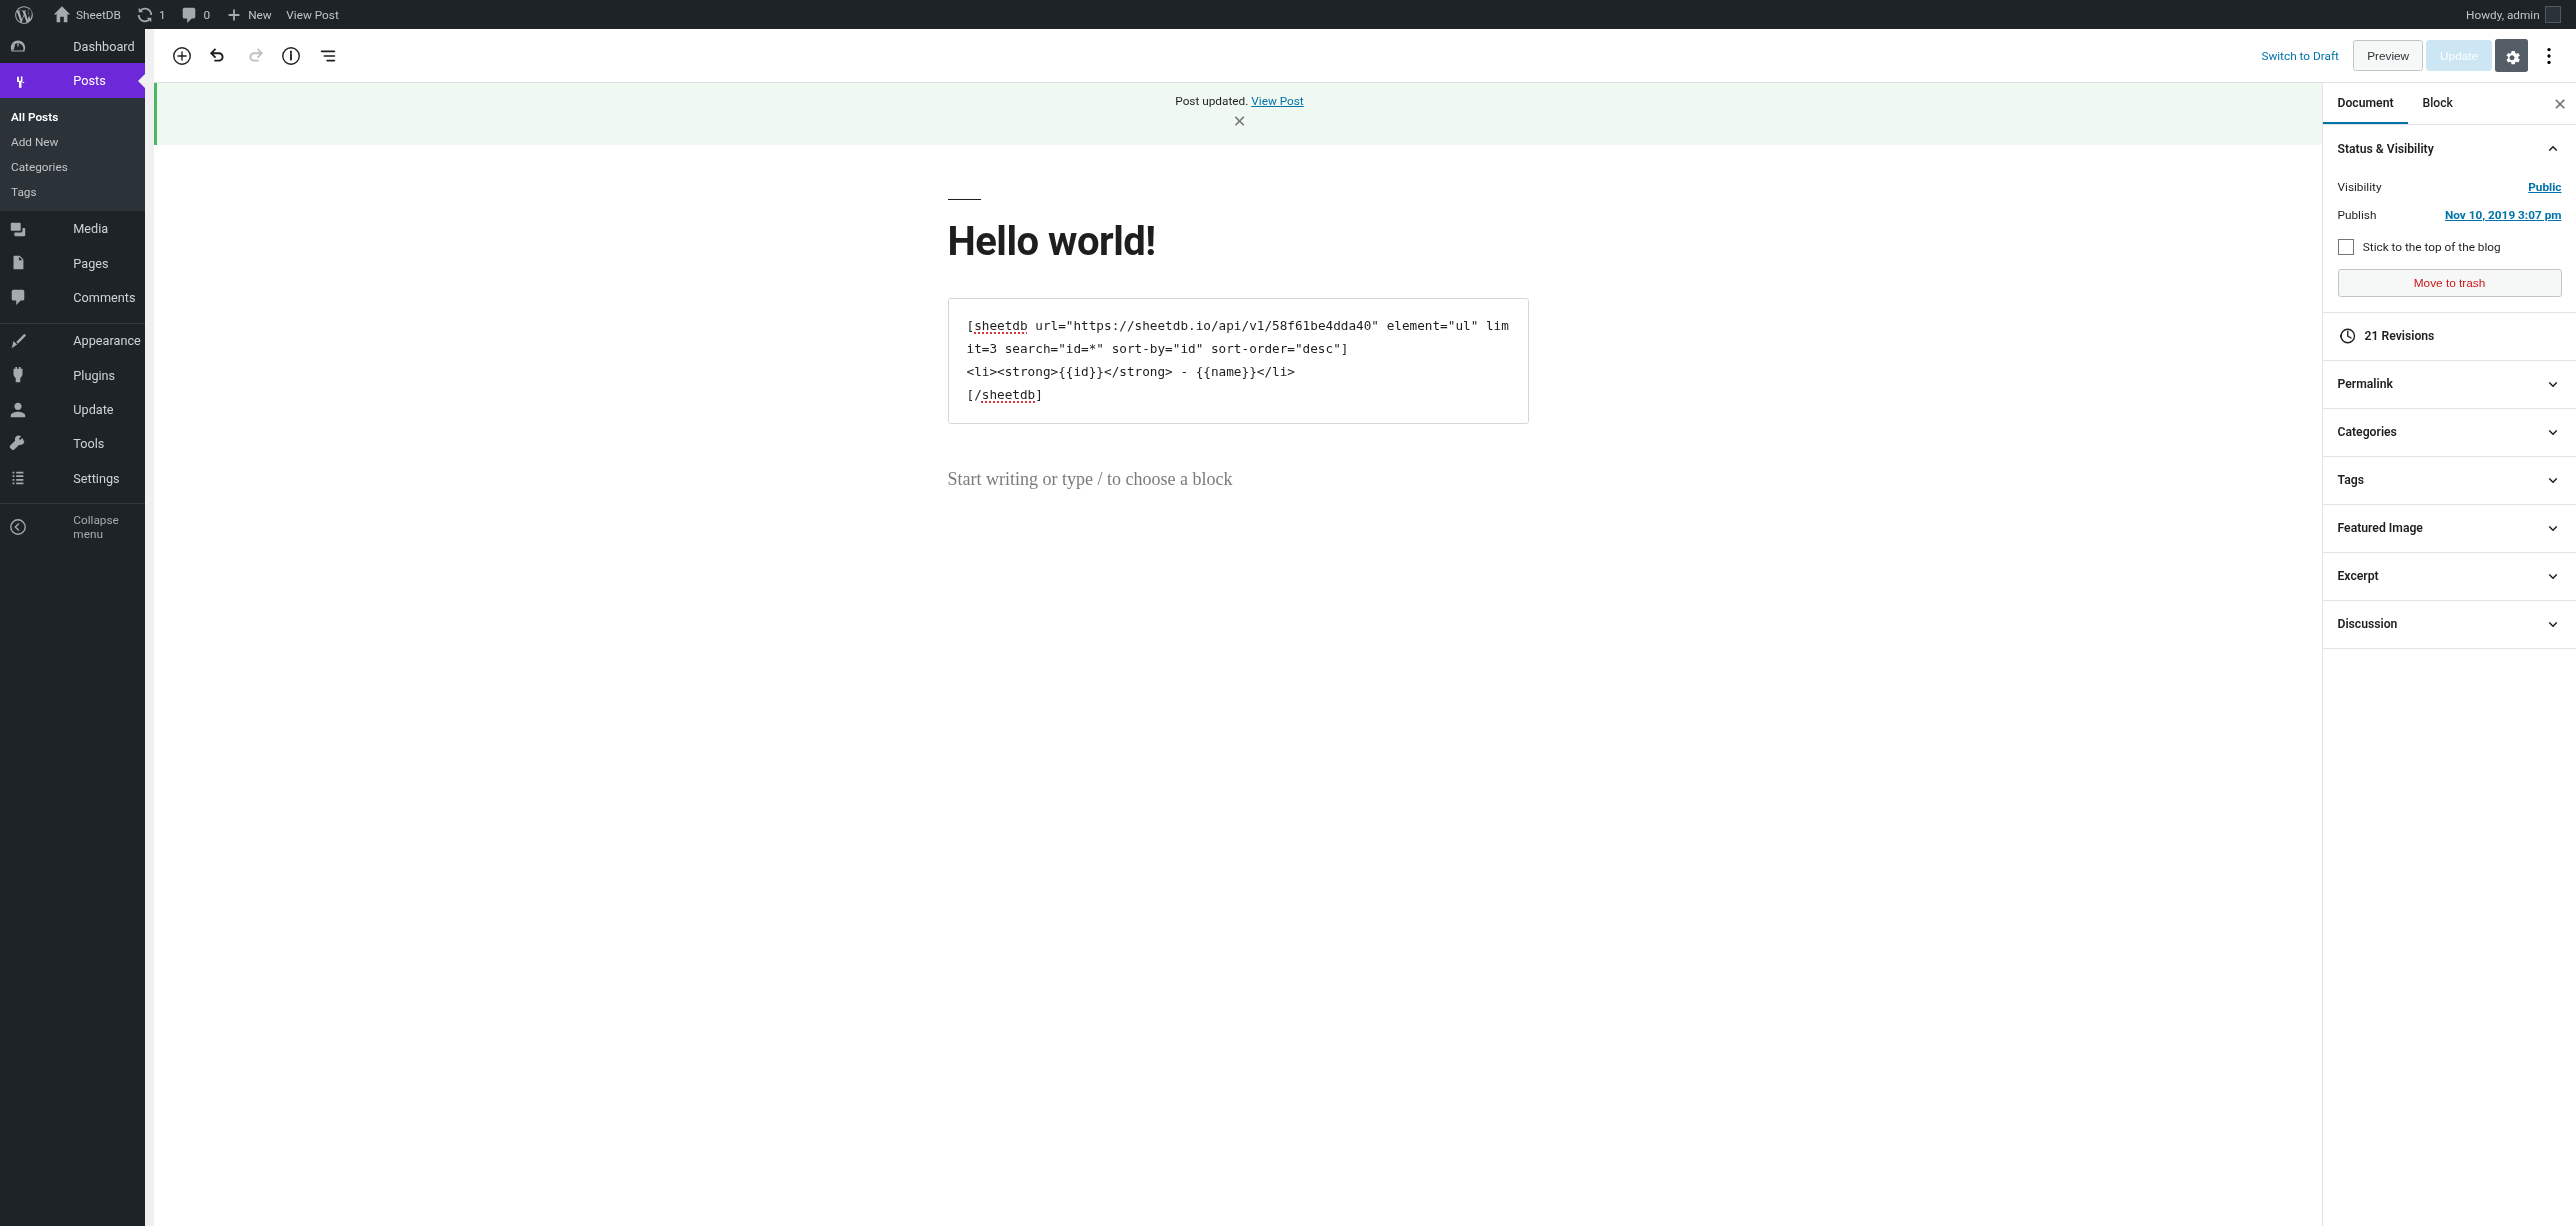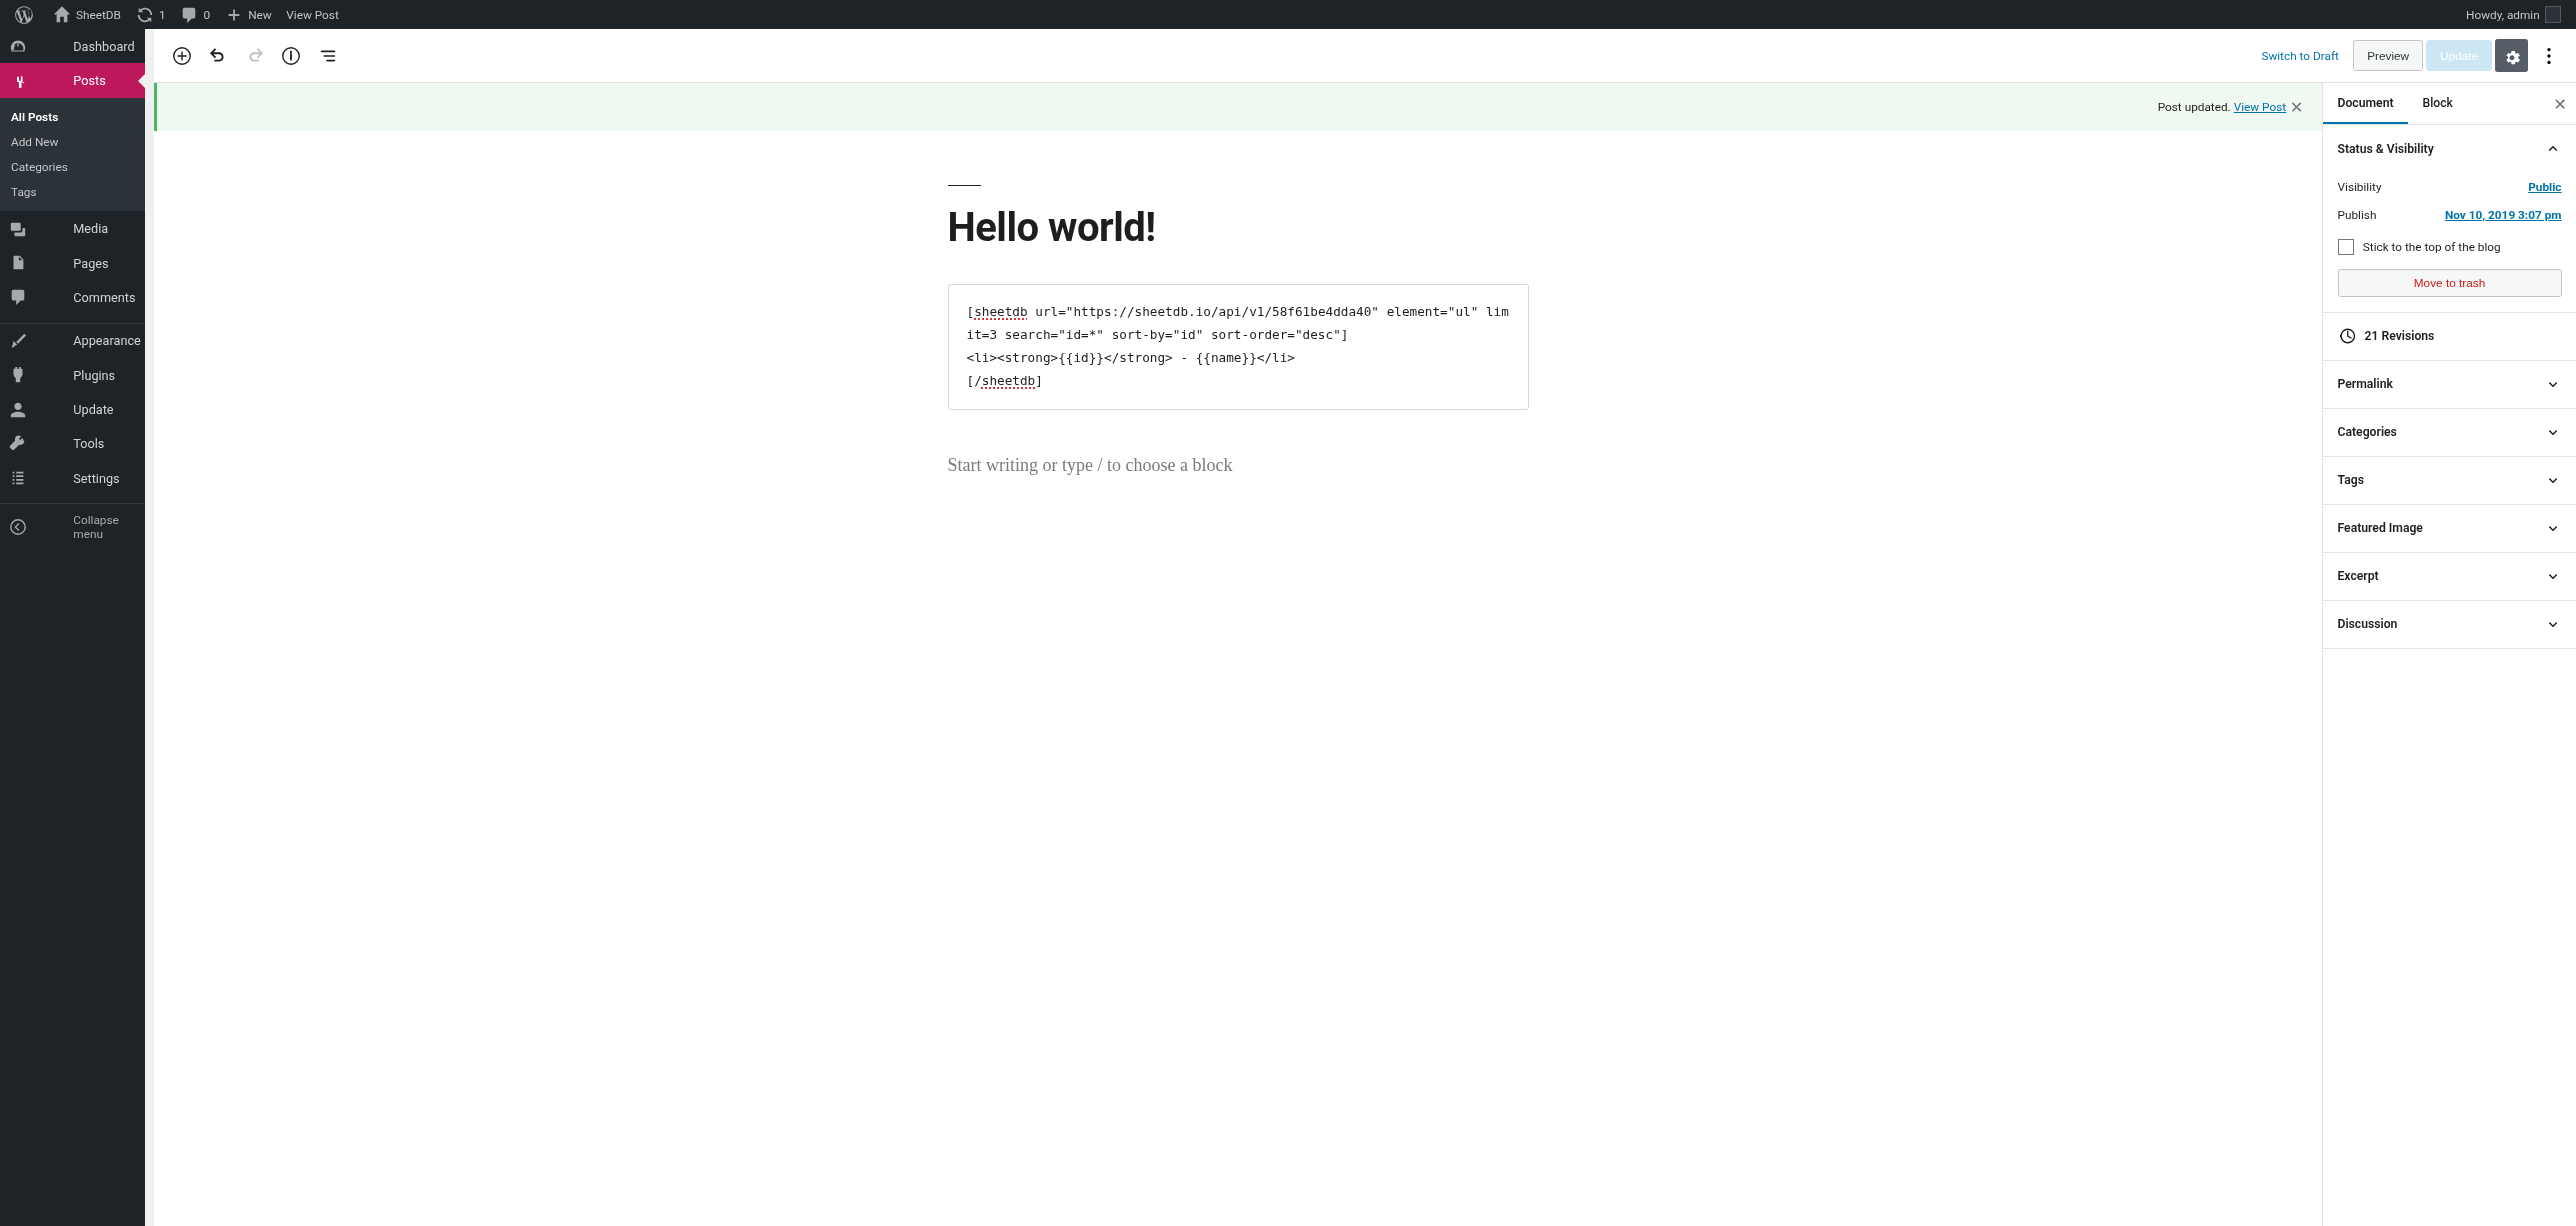--- a/index.html
+++ b/index.html
@@ -13,21 +13,21 @@
     .adminbar-avatar { width:16.3px; height:16.3px; background:#2c3338; border:0.9px solid #50575e; margin-left:5.4px; }
 
     
     .wrap { display:flex; height:calc(100vh - 29px); }
     .sidebar { width:145px; background:#1d2327; color:#c3c4c7; flex-shrink:0; }
     .content { flex:1; display:flex; flex-direction:column; background:#fff; overflow:hidden;margin-left:9px; }
 
     
     .menu-item { display:flex; align-items:center; padding:8.2px 9px; cursor:pointer; color:#d0d2d6; font-size:12.7px;gap:39px; }
     .menu-item svg { fill:#a7aaad; width:18px; height:18px; margin-right:7.3px; flex-shrink:0; }
-    .menu-item.current { background:#be185d; color:#fff; position:relative; }
+    .menu-item.current { background:#6d28d9; color:#fff; position:relative; }
     .menu-item.current svg { fill:#fff; }
     .menu-item.current::after { content:""; position:absolute; right:0; top:50%; transform:translateY(-50%); width:0; height:0; border:7.3px solid transparent; border-right-color:#f0f0f1; }
     .submenu { background:#2c3338; padding:7.3px 0; }
     .submenu-item { padding:5.4px 11px; font-size:11.8px; color:#c3c4c7; cursor:pointer; }
     .submenu-item.current { color:#fff; font-weight:600; }
     .menu-sep { height:4.5px; border-bottom:0.9px solid #32373c; margin:4.5px 0 0; }
     .badge { display:inline-flex; align-items:center; justify-content:center; min-width:16.3px; height:16.3px; padding:0 4.5px; border-radius:8.2px; background:#d63638; color:#fff; font-size:10px; font-weight:600; margin-left:5.4px; }
     .menu-item.collapse { color:#a7aaad; font-size:11.8px; }
 
     
@@ -43,21 +43,21 @@
     .icon-btn-sq { width:33px; height:33px; background:#555d66; display:inline-flex; align-items:center; justify-content:center; border-radius:2.7px; cursor:pointer; }
     .icon-btn-sq svg { fill:#fff; }
     .more-btn { width:33px; height:33px; display:inline-flex; align-items:center; justify-content:center; cursor:pointer; }
 
     
     .editor-body { flex:1; display:flex; overflow:hidden; }
     .editor-main { flex:1; overflow:auto; position:relative; }
     .settings-panel { width:254px; border-left:0.9px solid #e2e4e7; background:#fff; overflow:auto; }
 
     
-    .notice { display:flex; align-items:center; justify-content:flex-end; background:#eff9f1; border-left:3.6px solid #4ab866; padding:11px 15px; font-size:11.8px; }
+    .notice { display:flex; align-items:center; justify-content:center; background:#eff9f1; border-left:3.6px solid #4ab866; padding:11px 15px; font-size:11.8px;flex-direction:column; }
     .notice a { color:#0073aa; text-decoration:underline; }
     .notice-dismiss { cursor:pointer; color:#787c82; font-size:16.3px; padding:3.6px; }
 
     
     .post-content { max-width:653px; margin:54px auto 36px; padding:0 36px; }
     .title-pre { width:33px; border-top:1.8px solid #1e1e1e; margin-bottom:18px; }
     .post-title { font-size:40px; font-weight:700; letter-spacing:-0.5px; margin-bottom:33px; }
     .code-block { border:0.9px solid #d6d6d6; border-radius:2.7px; padding:16.3px 18px; font-family:Menlo,Consolas,monospace; font-size:12.7px; line-height:1.8; color:#1e1e1e; white-space:pre-wrap; word-break:break-all; margin-bottom:45px; }
     .placeholder { font-family:Georgia,serif; font-size:18px; color:#7b7b7b; }
 

